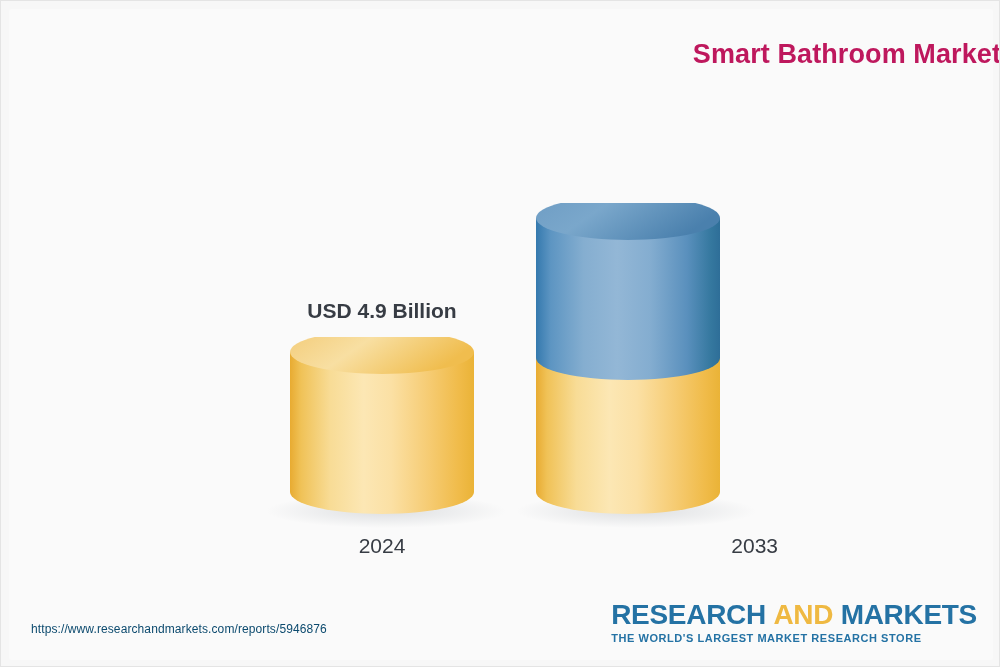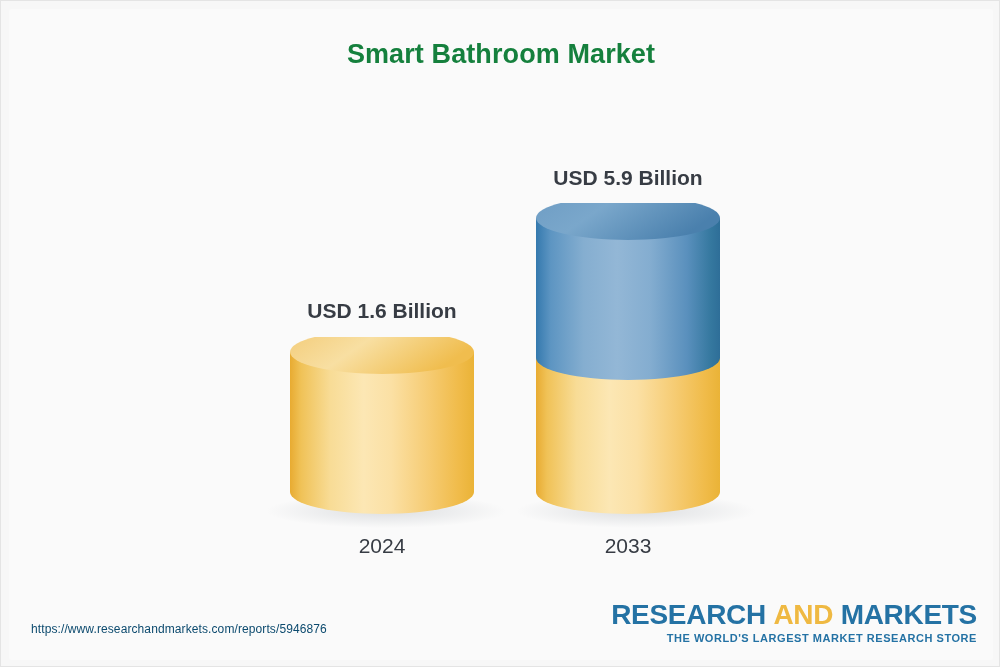--- a/index.html
+++ b/index.html
@@ -33,24 +33,24 @@
     height: 651px;
     background: #fafafa;
     border-radius: 2px;
   }
 
   .title {
     position: absolute;
     left: 0;
     top: 38px;
     width: 1000px;
-    text-align: center;
+    text-align: right;
     font-size: 27px;
     font-weight: bold;
-    color: #15803d;
+    color: #be185d;
     letter-spacing: 0.1px;
   }
 
   .subtitle {
     position: absolute;
     left: 0;
     top: 88px;
     width: 1000px;
     text-align: center;
     font-size: 20px;
@@ -88,21 +88,21 @@
     top: 621px;
     font-size: 12px;
     color: #0c4a6e;
     letter-spacing: 0.1px;
   }
 
   .logo {
     position: absolute;
     right: 22px;
     top: 600px;
-    text-align: right;
+    text-align: left;
     margin-left: 24px;
   }
   .logo-main {
     font-size: 28px;
     font-weight: bold;
     color: #2472a4;
     letter-spacing: -0.3px;
     line-height: 1.02;
     white-space: nowrap;
   }
@@ -154,21 +154,21 @@
         <stop offset="0%" stop-color="#f3cc79"></stop>
         <stop offset="45%" stop-color="#f8dfa2"></stop>
         <stop offset="100%" stop-color="#f0bd4e"></stop>
       </linearGradient>
     </defs>
 
     <path d="M 3,15 L 3,155 A 92,22 0 0 0 187,155 L 187,15 Z" fill="url(#yBody1)"></path>
 
     <ellipse cx="95" cy="15" rx="92" ry="22" fill="url(#yTop1)"></ellipse>
   </svg>
-  <div class="value-label" style="left:231px; top:298px; width:300px;">USD 1.6 Billion</div>
+  <div class="value-label" style="left:231px; top:298px; width:300px;">USD 4.9 Billion</div>
   <div class="cat-label" style="left:231px; top:533px; width:300px;">2024</div>
 
   <svg class="cyl" style="left:532px; top:202px;" width="190" height="314" viewBox="0 0 190 314">
     <defs>
       <linearGradient id="bBody2" x1="0" y1="0" x2="1" y2="0">
         <stop offset="0%" stop-color="#3479ae"></stop>
         <stop offset="8%" stop-color="#5d95c2"></stop>
         <stop offset="26%" stop-color="#85aed0"></stop>
         <stop offset="44%" stop-color="#93b7d6"></stop>
         <stop offset="62%" stop-color="#84add0"></stop>
@@ -192,22 +192,21 @@
         <stop offset="100%" stop-color="#eab337"></stop>
       </linearGradient>
     </defs>
 
     <path d="M 3,150 L 3,289 A 92,22 0 0 0 187,289 L 187,150 Z" fill="url(#yBody2)"></path>
 
     <path d="M 3,15 L 3,155 A 92,22 0 0 0 187,155 L 187,15 Z" fill="url(#bBody2)"></path>
 
     <ellipse cx="95" cy="15" rx="92" ry="22" fill="url(#bTop2)"></ellipse>
   </svg>
-  <div class="value-label" style="left:477px; top:165px; width:300px;">USD 5.9 Billion</div>
-  <div class="cat-label" style="left:477px; top:533px; width:300px;">2033</div>
+  <div class="cat-label" style="left:477px; top:533px; width:300px;text-align:right;">2033</div>
 
   <div class="url">https://www.researchandmarkets.com/reports/5946876</div>
 
   <div class="logo">
     <div class="logo-main">
       <span>RESEARCH</span><span>&nbsp;</span><span class="logo-and">AND</span><span>&nbsp;</span><span>MARKETS</span>
     </div>
     <div class="logo-tag">THE WORLD'S LARGEST MARKET RESEARCH STORE</div>
   </div>
 </div>

